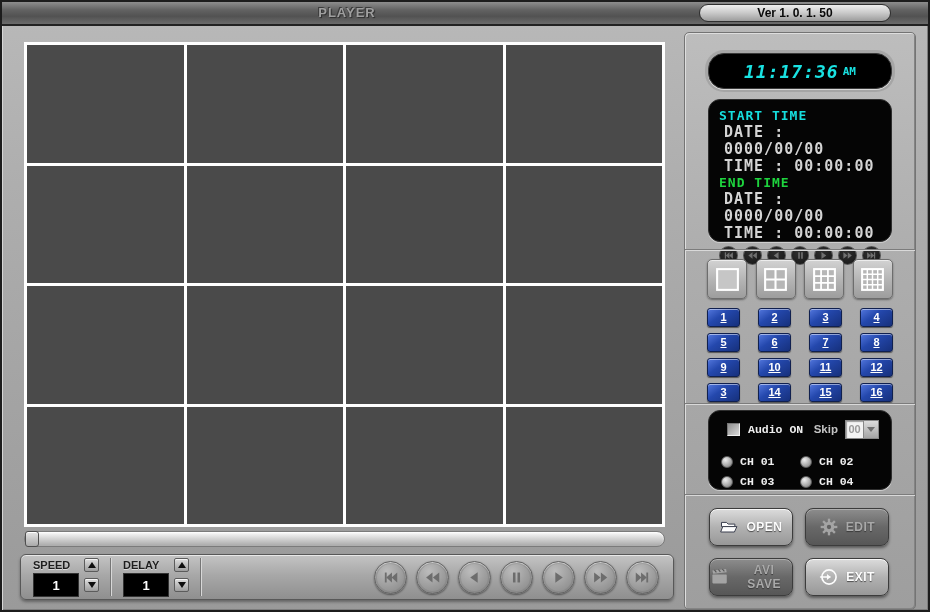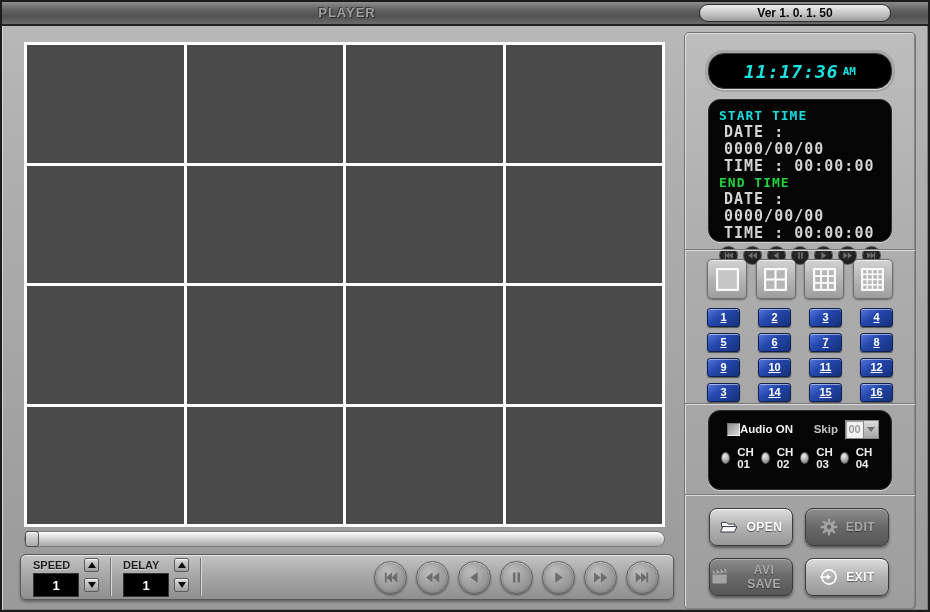--- a/index.html
+++ b/index.html
@@ -138,32 +138,32 @@
     width:184px;height:80px;margin:6px auto 0;background:#050505;border-radius:12px;
     border:1px solid #2e2e2e;box-shadow:0 1px 0 #cfcfcf;
     padding:8px 12px 0;color:#fff;font-size:11.5px;font-weight:bold;
   }
   .audio-row1{display:flex;align-items:center;height:20px;}
   .checkbox{
     width:13px;height:13px;margin-left:6px;cursor:pointer;
     background:linear-gradient(135deg,#8f8f8f,#d9d9d9);
     border:1px solid #f0f0f0;border-left-color:#777;border-top-color:#777;
   }
-  .audio-label{color:#efefef;}
+  .audio-label{margin-left:8px;color:#efefef;font-family:Liberation Mono, monospace;}
   .skip-label{margin-left:auto;color:#c4c4c4;}
   .dropdown{
     margin-left:7px;width:34px;height:19px;display:flex;cursor:pointer;
     border:1px solid #888;background:#f3f3f3;
     box-shadow:inset 1px 1px 1px rgba(0,0,0,.35);
   }
   .dropdown .dval{flex:1;color:#9a9a9a;font-size:11px;font-weight:bold;text-align:center;line-height:17px;}
   .drop-btn{width:15px;background:linear-gradient(180deg,#dcdcdc,#a5a5a5);border-left:1px solid #888;
     display:flex;align-items:center;justify-content:center;}
   .drop-btn .tri{width:0;height:0;border-left:4px solid transparent;border-right:4px solid transparent;border-top:5px solid #6f6f6f;}
-  .radio-grid{display:grid;grid-template-columns:1fr 1fr 1fr 1fr;row-gap:7px;margin-top:7px;}
+  .radio-grid{display:grid;grid-template-columns:1fr 1fr;row-gap:7px;margin-top:16px;font-family:Liberation Mono, monospace;}
   .radio-item{display:flex;align-items:center;gap:7px;cursor:pointer;}
   .radio-dot{
     width:12px;height:12px;border-radius:50%;border:1px solid #5d5d5d;
     background:radial-gradient(circle at 35% 30%,#efefef,#9a9a9a 70%,#868686);
   }
   .radio-label{color:#efefef;}
   
   .actions-grid{display:grid;grid-template-columns:84px 84px;grid-template-rows:38px 38px;column-gap:8px;row-gap:7px;gap:12px;}
   .act-btn{
     border-radius:8px;border:1px solid #3c3c3c;padding:0;cursor:pointer;

